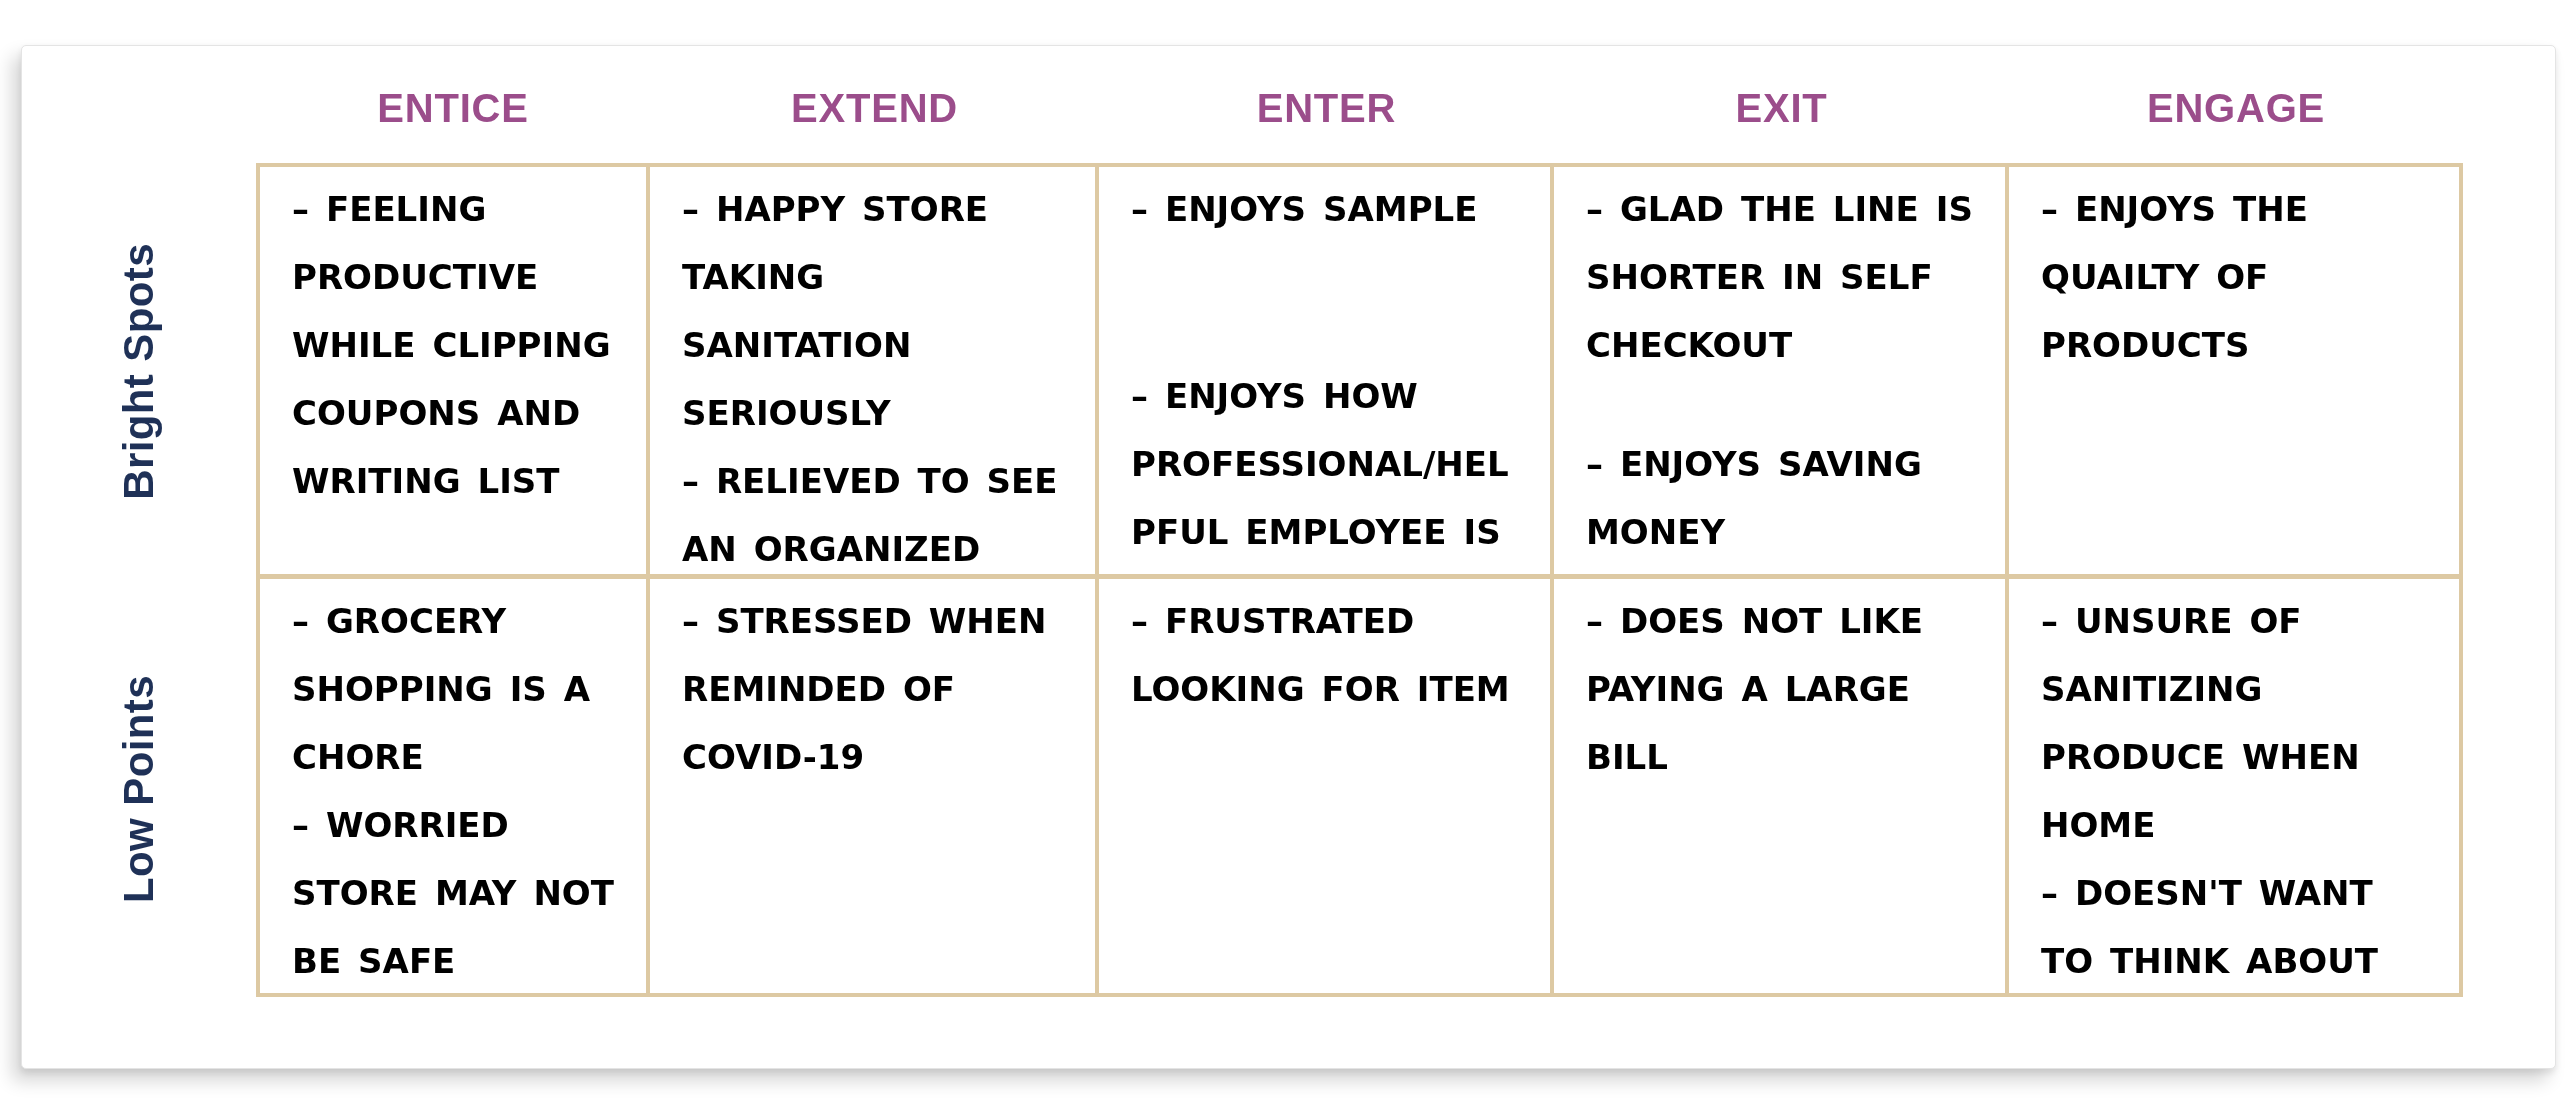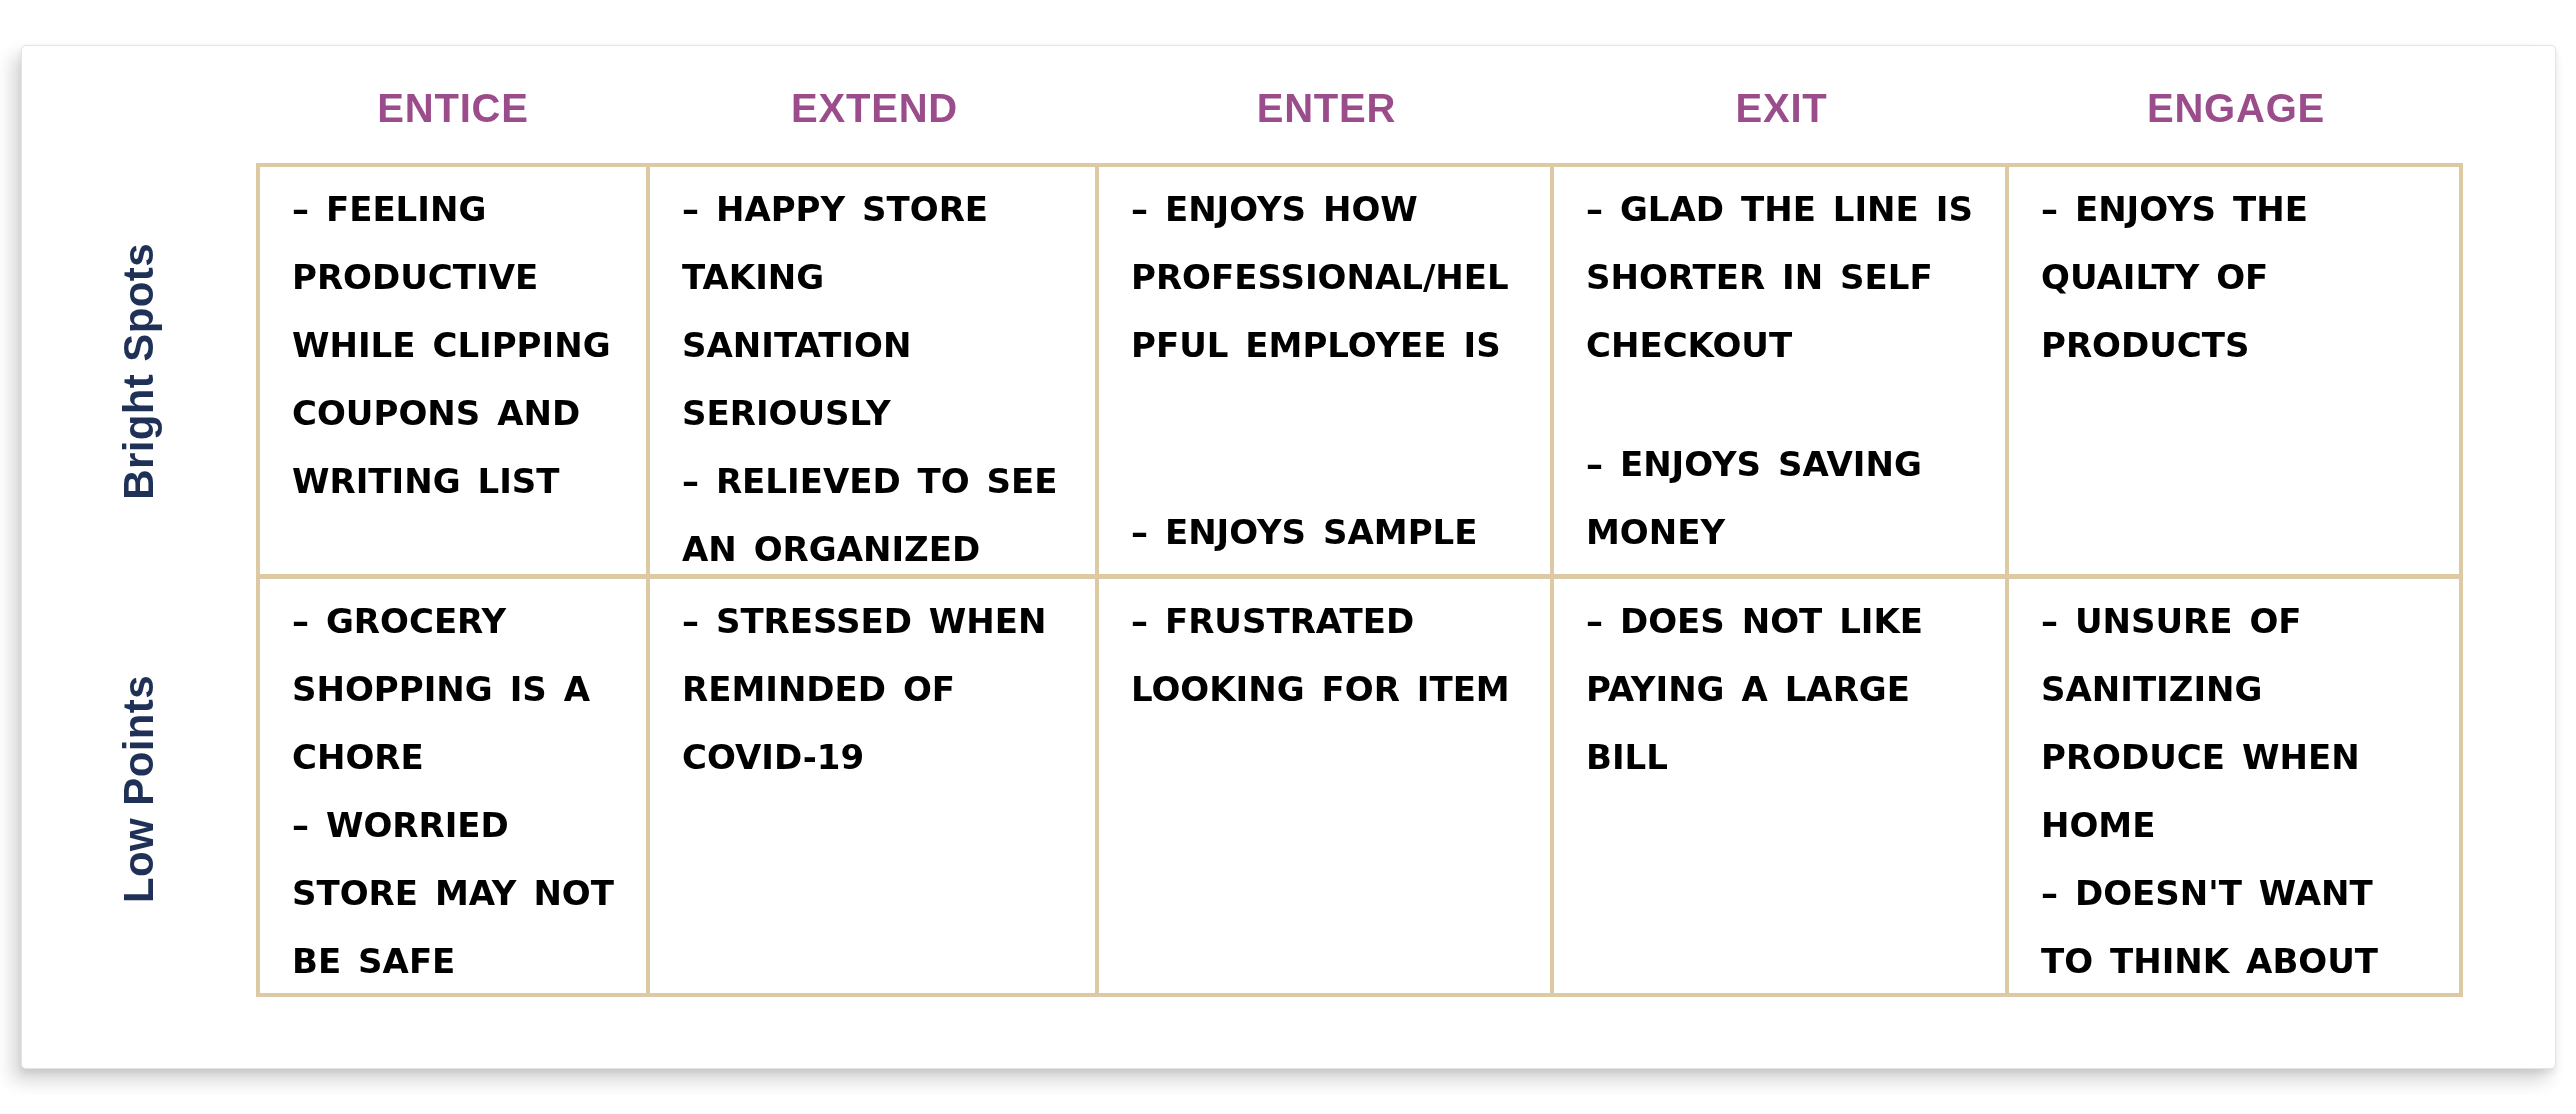--- a/index.html
+++ b/index.html
@@ -117,22 +117,22 @@
     <div class="jtable">
 
       <div class="cell r1">
         <p>– feeling productive while clipping coupons and writing list</p>
       </div>
       <div class="cell r1">
         <p>– Happy store taking sanitation seriously</p>
         <p>– relieved to see an organized system</p>
       </div>
       <div class="cell r1">
+        <p>– Enjoys sample</p>
         <p>– Enjoys how Professional/helpful employee is</p>
-        <p>– Enjoys sample</p>
       </div>
       <div class="cell r1">
         <p>– Glad The line is shorter in self checkout</p>
         <p>– Enjoys saving money</p>
       </div>
       <div class="cell r1 last">
         <p>– Enjoys the quailty of products</p>
       </div>
 
       <div class="cell r2">

